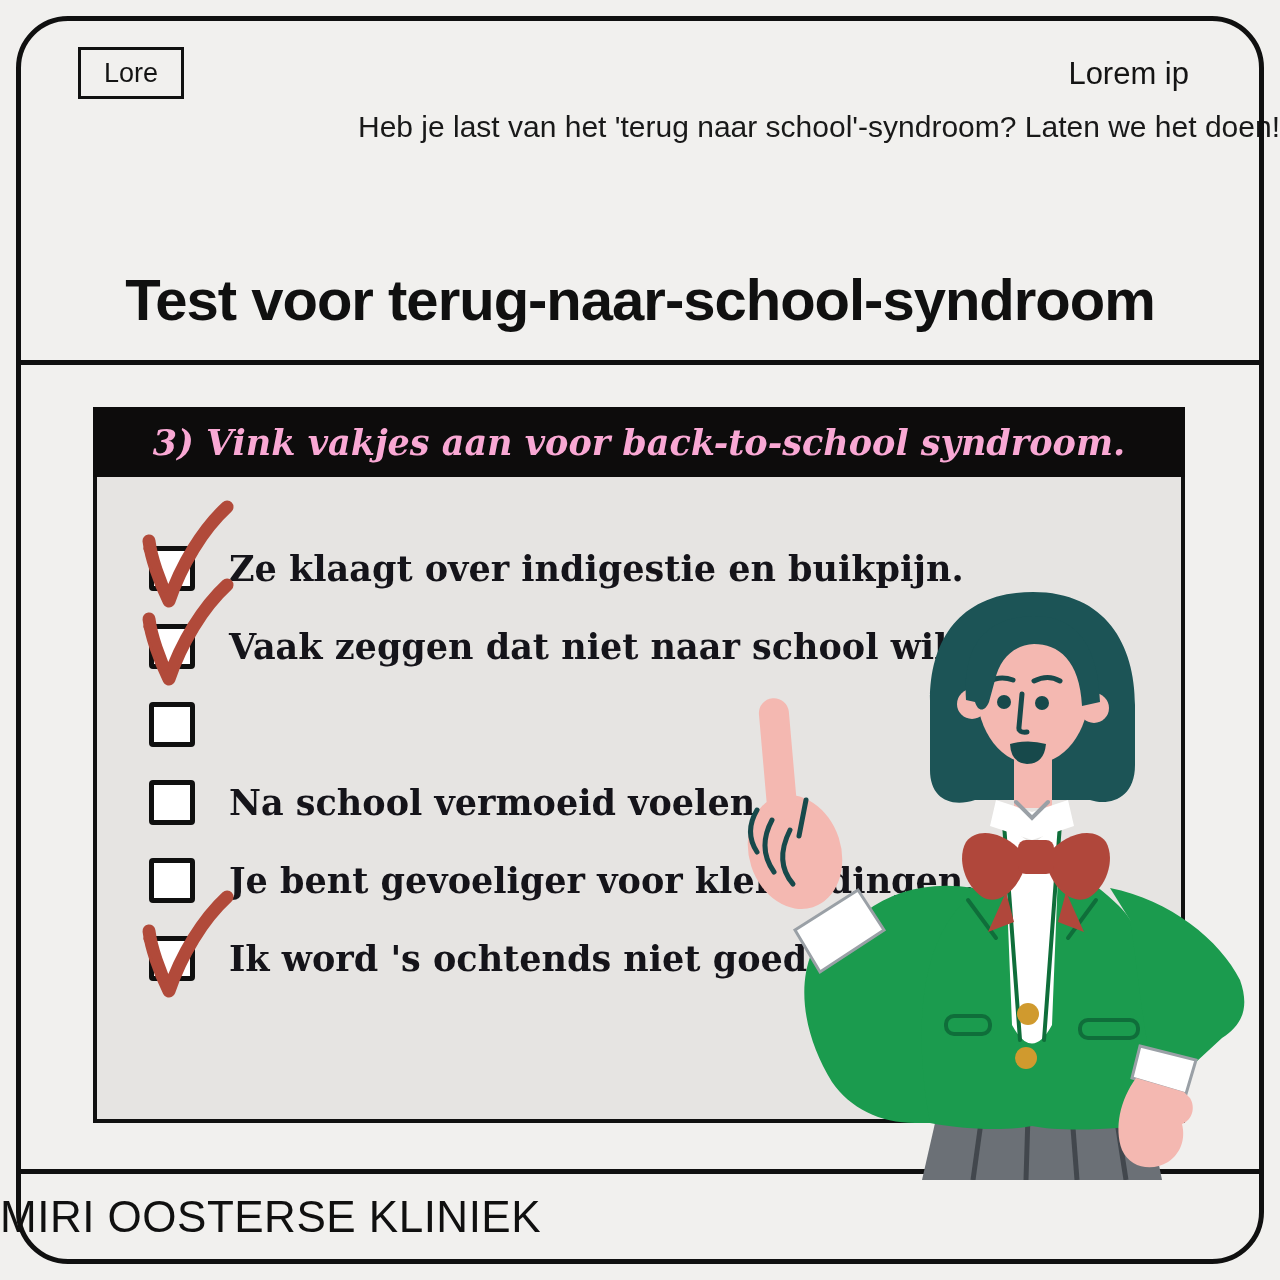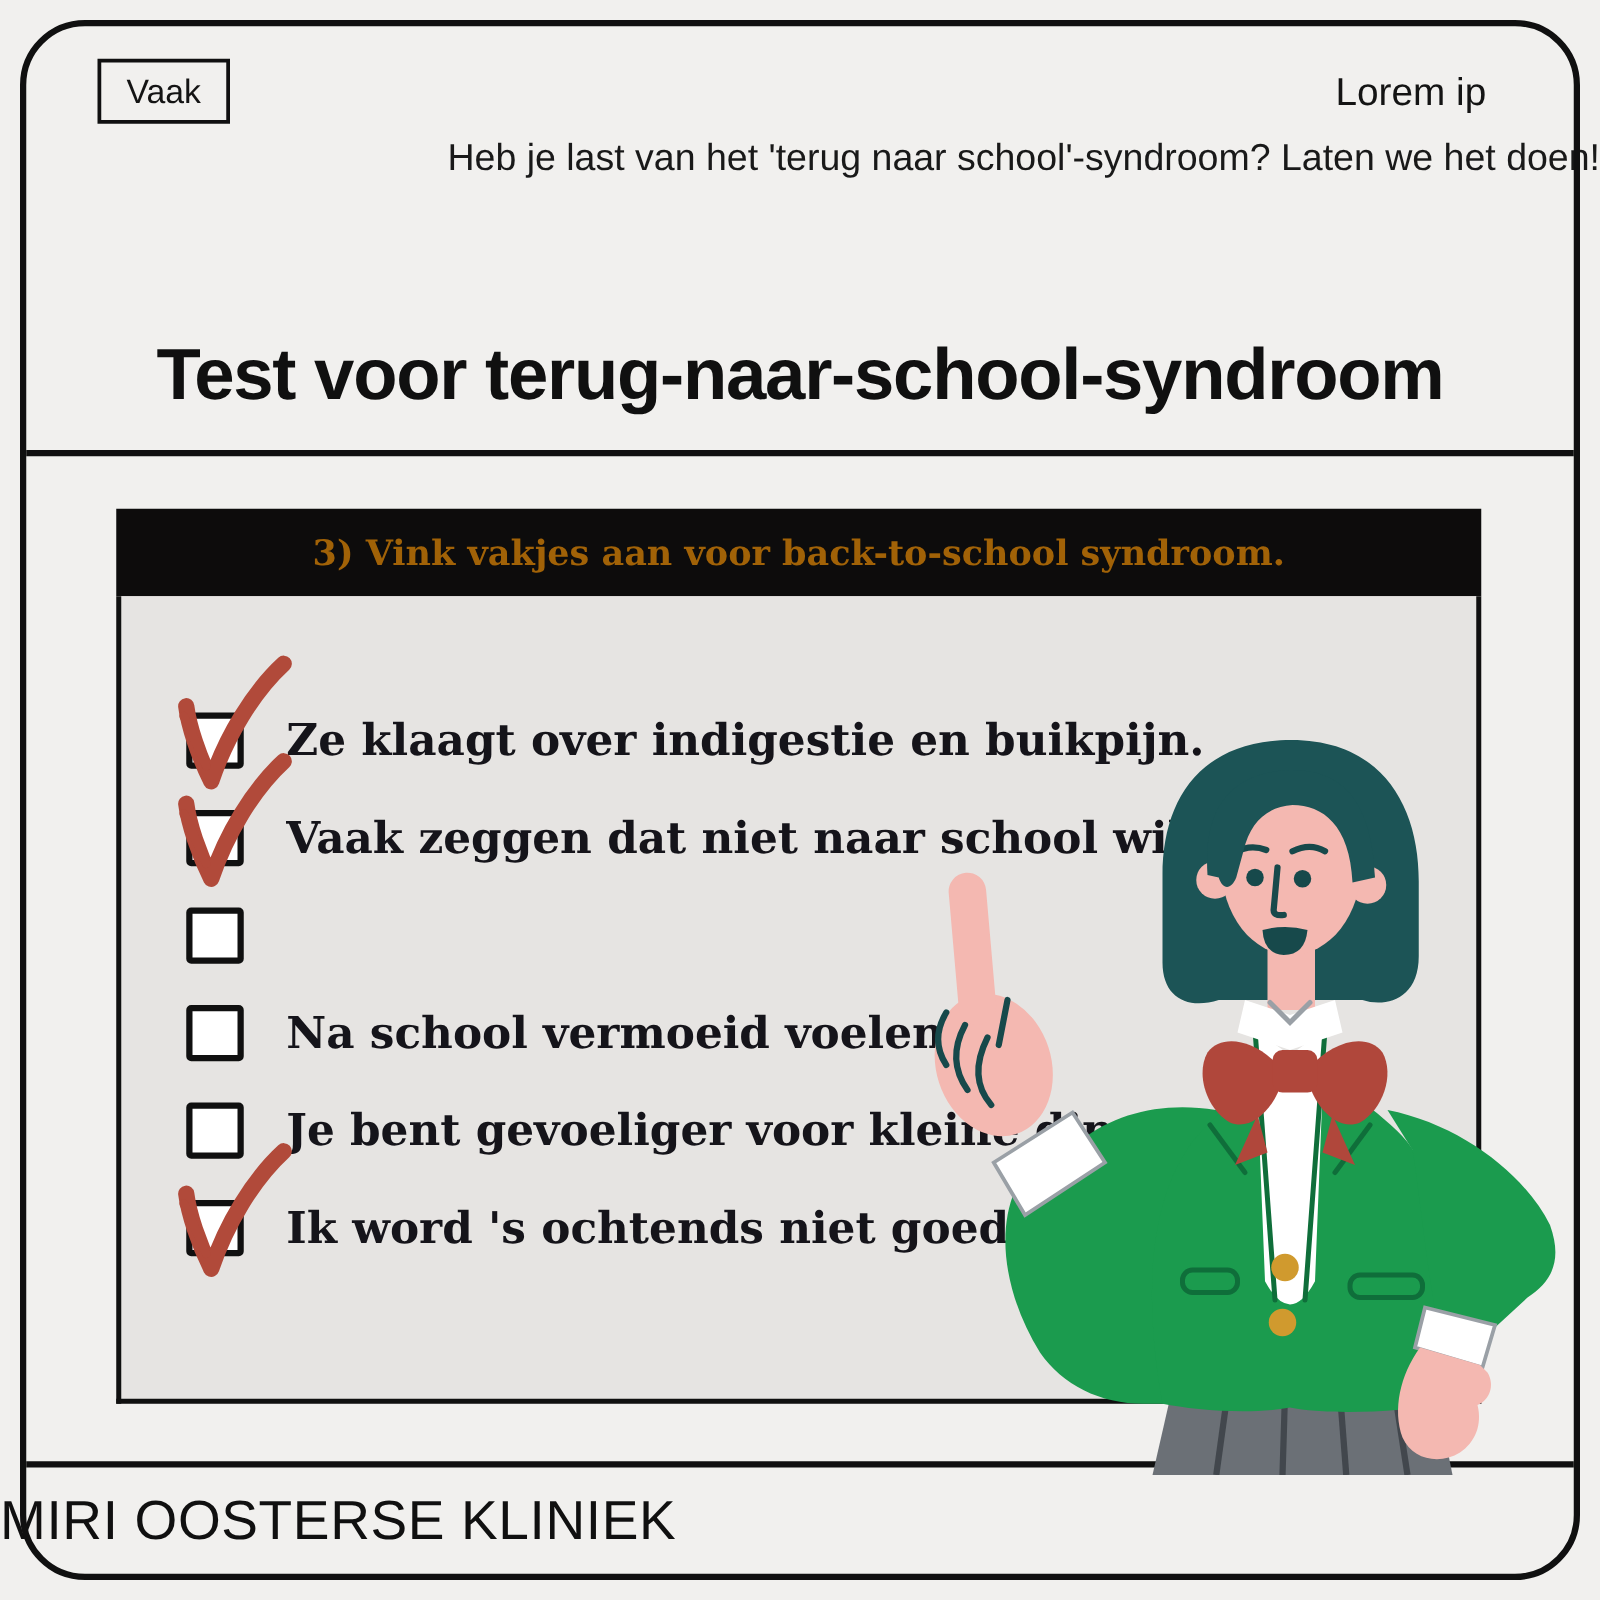--- a/index.html
+++ b/index.html
@@ -8,41 +8,41 @@
   .frame{position:absolute;left:16px;top:16px;right:16px;bottom:16px;border:5px solid #101010;border-radius:52px;z-index:10;pointer-events:none;}
   .divider{position:absolute;left:21px;right:21px;height:5px;background:#101010;}
   .divider.d1{top:360px;z-index:1;}
   .divider.d2{top:1169px;z-index:1;}
   .tagbox{position:absolute;left:78px;top:47px;width:100px;height:46px;border:3px solid #101010;display:flex;align-items:center;justify-content:center;font-size:27px;color:#141414;background:transparent;}
   .lorem-ip{position:absolute;top:56px;right:91px;font-size:31px;color:#141414;}
   .subtitle{position:absolute;left:0;right:0;top:110px;text-align:right;font-size:30px;color:#191919;}
   .title{position:absolute;left:0;right:0;top:222px;text-align:center;font-size:58px;font-weight:bold;letter-spacing:-1px;color:#101010;margin-top:44px;}
   .panel{position:absolute;left:93px;top:407px;width:1092px;height:716px;z-index:2;}
   .panel-header{position:absolute;left:0;top:0;right:0;height:70px;background:#0d0c0c;display:flex;align-items:center;justify-content:center;}
-  .panel-header span{color:#a16207;font-family:"DejaVu Serif",serif;font-weight:bold;font-size:28px;}
-  .panel-body{position:absolute;left:0;right:0;top:70px;bottom:0;background:#e6e4e2;border:4px solid #101010;border-top:none;box-sizing:border-box;padding-top:76px;}
+  .panel-header span{color:#f9a8d4;font-family:"DejaVu Serif",serif;font-weight:bold;font-size:35px;font-style:italic;}
+  .panel-body{position:absolute;left:0;right:0;top:70px;bottom:0;background:#e6e4e2;border:4px solid #101010;border-top:none;box-sizing:border-box;padding-top:52px;}
   .row{display:flex;align-items:center;height:78px;padding-left:52px;gap:34px;}
   .box{position:relative;width:36px;height:35px;border:5px solid #101010;border-radius:4px;background:#ffffff;flex:0 0 auto;}
   .check{position:absolute;left:-13px;top:-52px;width:92px;height:110px;display:none;overflow:visible;}
   .box.checked .check{display:block;}
   .row .label{font-family:"DejaVu Serif",serif;font-weight:bold;font-size:35px;color:#15141a;white-space:nowrap;}
   .footer{position:absolute;left:0;right:0;top:1192px;text-align:left;font-size:44px;font-weight:normal;letter-spacing:0.5px;color:#101010;z-index:1;}
   .girl{position:absolute;left:740px;top:560px;width:520px;height:620px;z-index:5;}
 </style>
 </head>
 <body>
 
 <div class="poster">
 
   <div class="frame"></div>
   <div class="divider d1"></div>
   <div class="divider d2"></div>
 
   <div class="tagbox">
-    <span>Vaak</span>
+    <span>Lore</span>
   </div>
   <div class="lorem-ip">Lorem ip</div>
   <div class="subtitle">Heb je last van het 'terug naar school'-syndroom? Laten we het doen!</div>
   <div class="title">Test voor terug-naar-school-syndroom</div>
 
   <div class="panel">
     <div class="panel-header">
       <span>3) Vink vakjes aan voor back-to-school syndroom.</span>
     </div>
     <div class="panel-body" id="rows">

